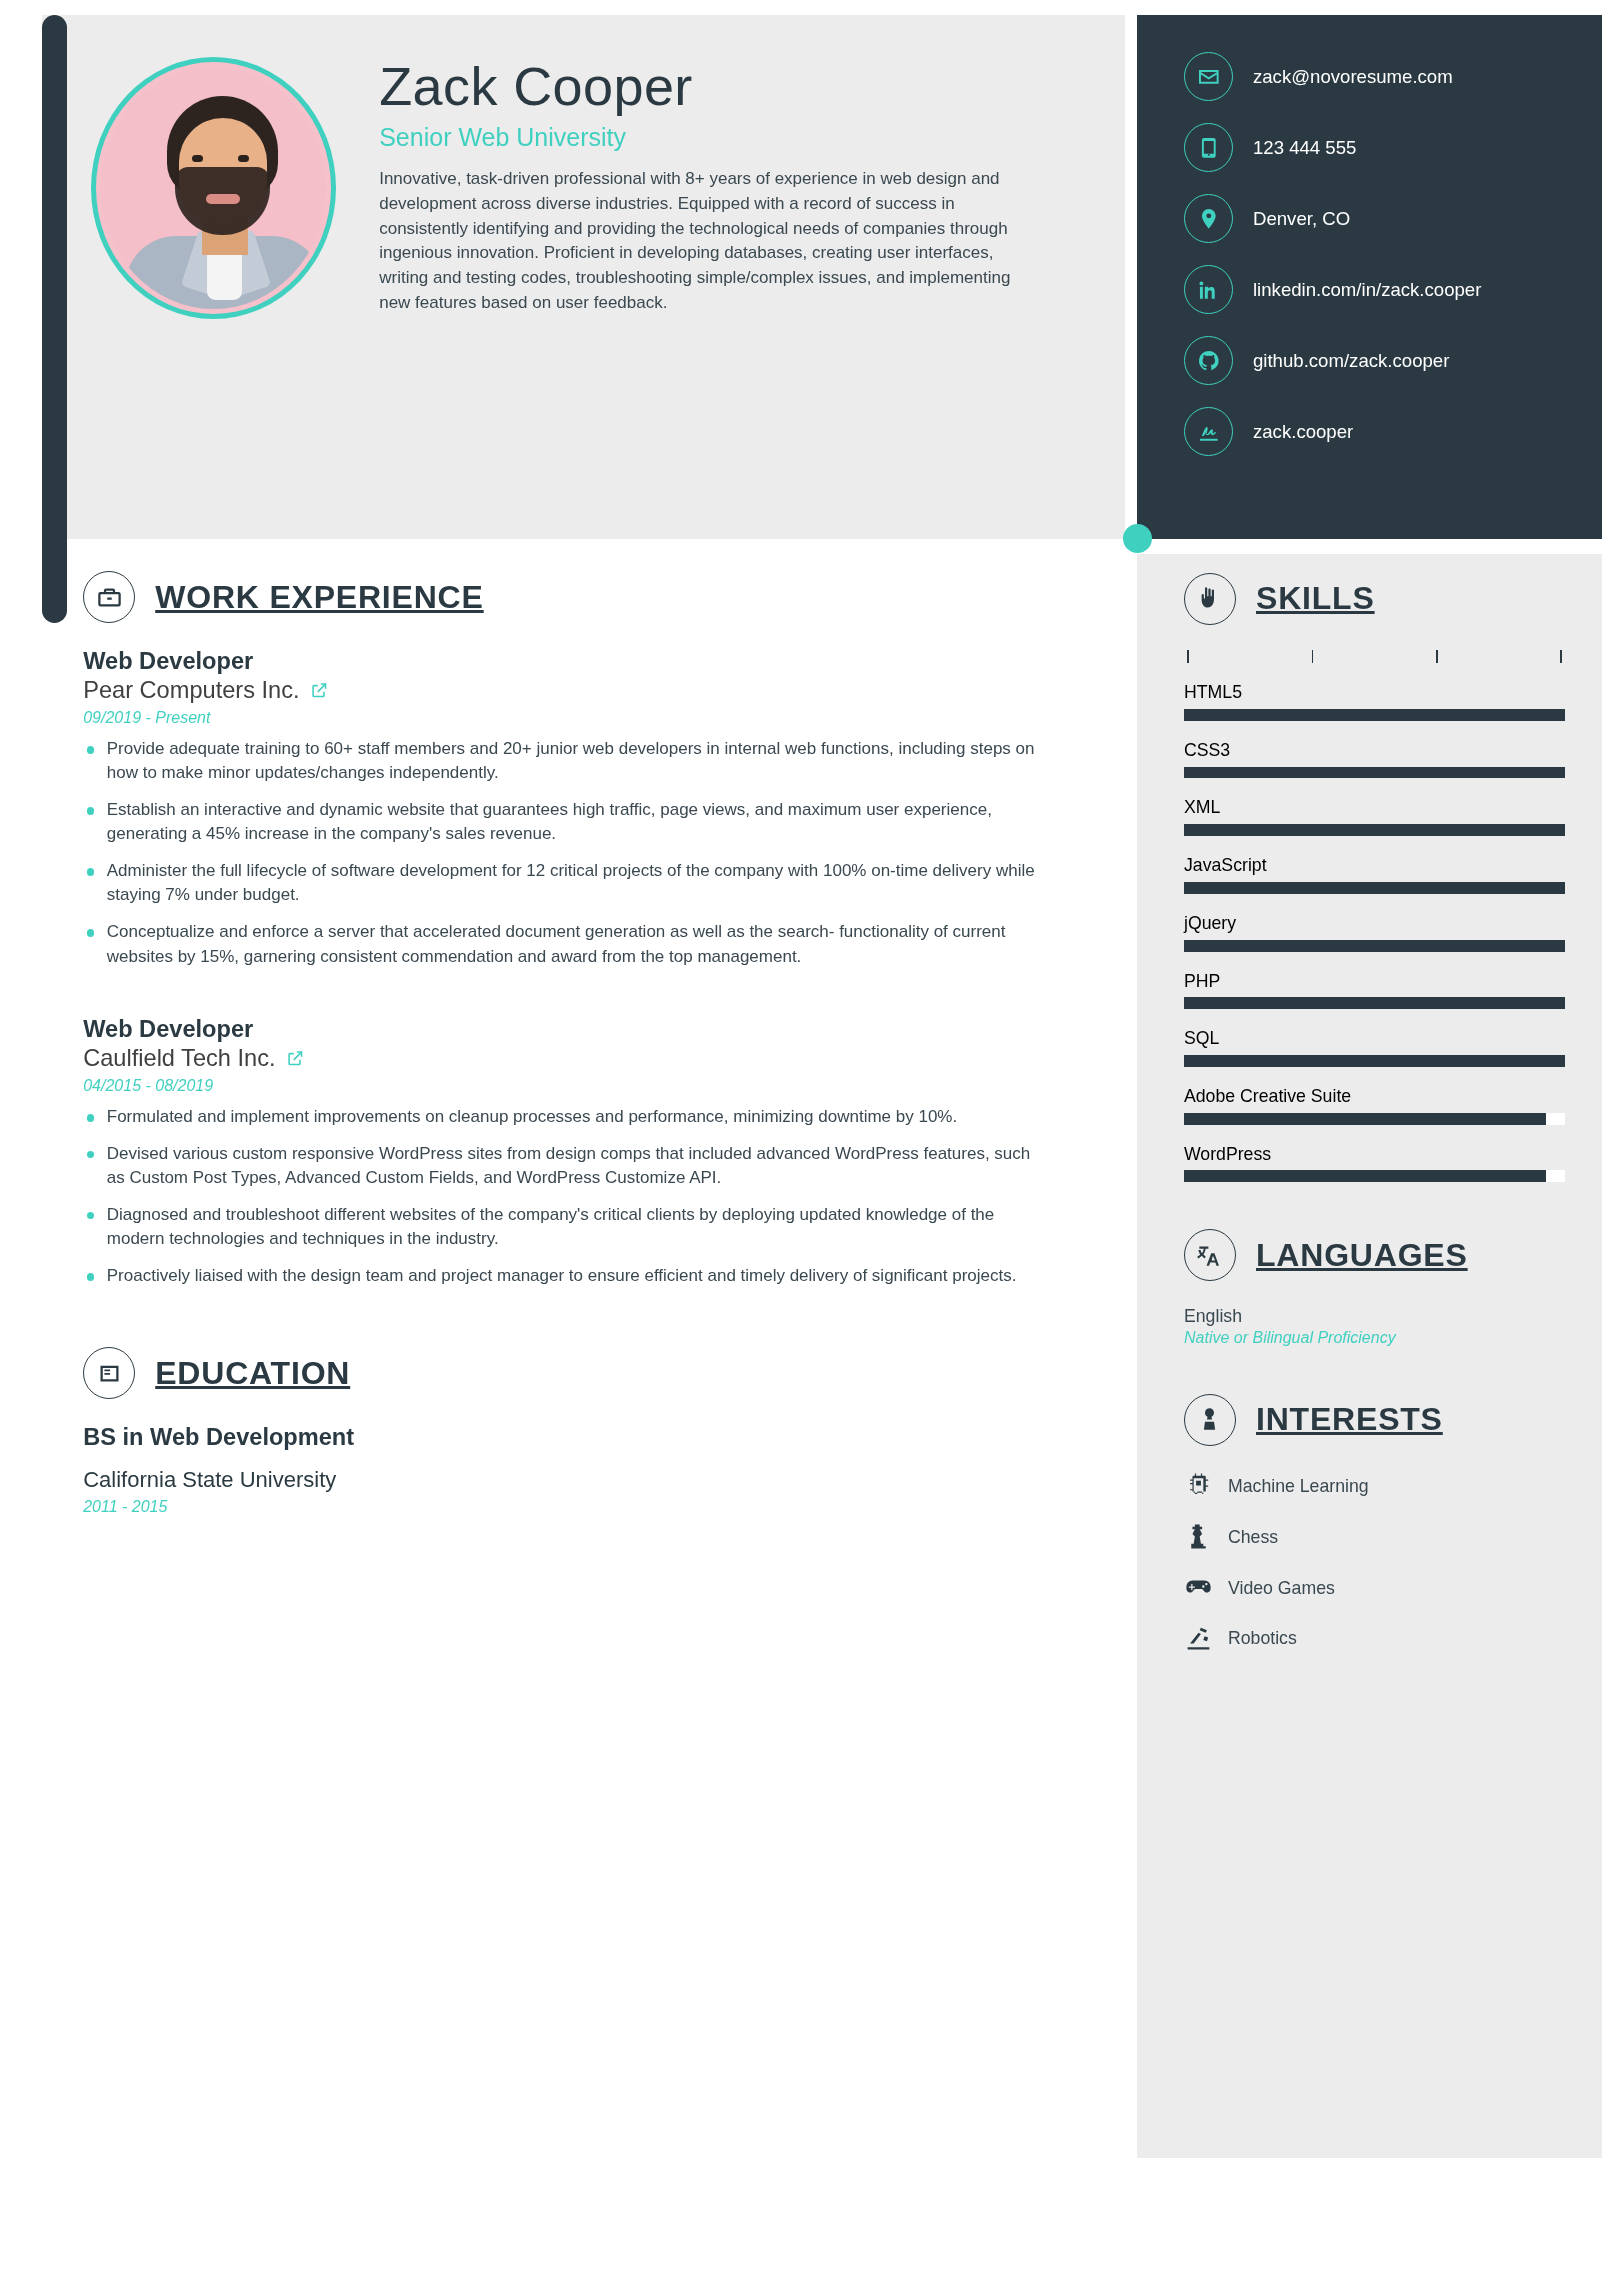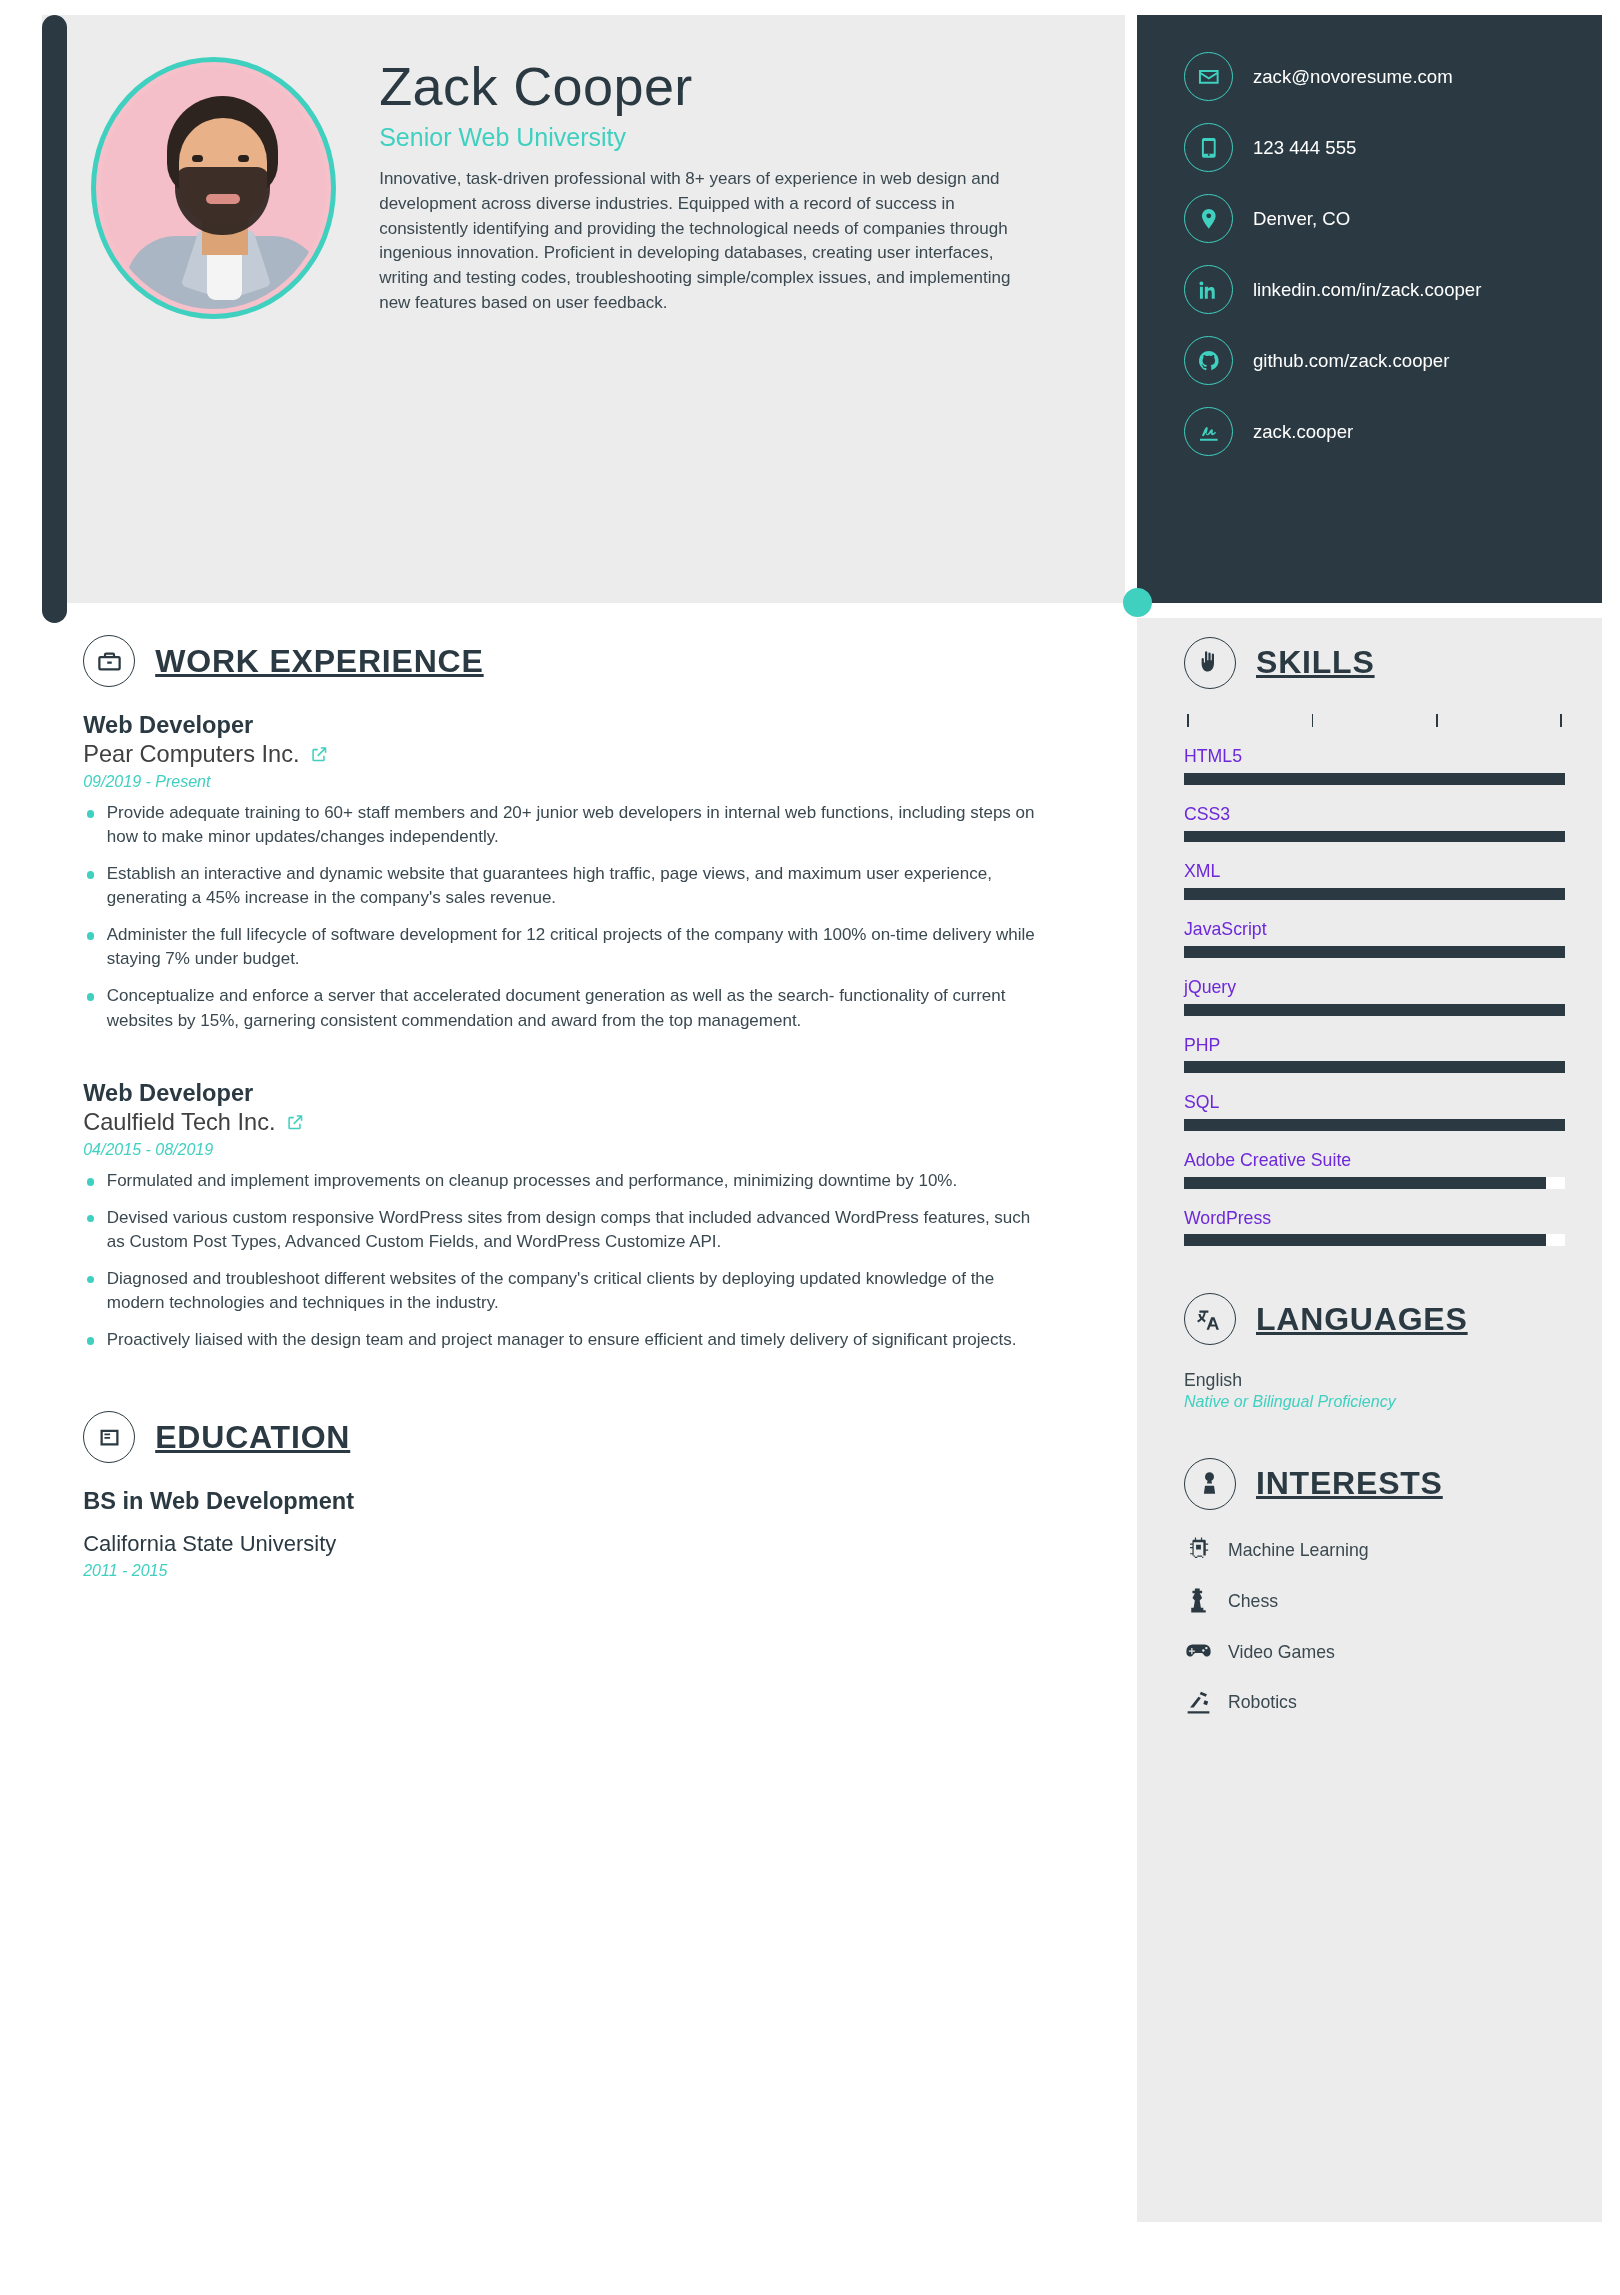--- a/index.html
+++ b/index.html
@@ -13,21 +13,21 @@
     width: 1621px;
     min-height: 2295px;
     background: #ffffff;
     padding: 15px 18.6px 34px 18.6px;
   }
 
   
   .header {
     display: flex;
     align-items: stretch;
-    height: 588px;
+    height: 524px;
   }
   .header-left {
     position: relative;
     flex: 0 0 1083px;
     background: #ececec;
     margin-left: 23.6px;
     display: flex;
     padding: 35px 34px 25px 49px;
   }
   .dark-bar {
@@ -214,21 +214,21 @@
   .edu-degree { font-size: 23.6px; font-weight: 700; color:#2b3a42; }
   .edu-school { font-size: 22px; color:#2b3a42; margin-top: 16px; }
   .edu-date { font-size: 16px; font-style: italic; color:#3fd0c0; margin-top: 5px; }
 
   
   .skill-scale {
     display: flex; justify-content: space-between;
     margin: 11.8px 3.4px 8.4px 3.4px;
   }
   .skill-scale span { width: 1.7px; height: 13.5px; background: #2b3a42; display:block; }
-  .skill-name { font-size: 17.7px; color: #6d28d9; margin-top: 19px; }
+  .skill-name { font-size: 17.7px; color: #000000; margin-top: 19px; }
   .skill-bar {
     height: 11.8px;
     background: #ffffff;
     margin-top: 5.9px;
     position: relative;
   }
   .skill-fill { height: 11.8px; background: #2b3a42; }
 
   .lang-name { font-size: 17.7px; color:#3a4850; margin-top: 15px; }
   .lang-level { font-size: 16px; font-style: italic; color:#3fd0c0; margin-top: 1.7px; }

